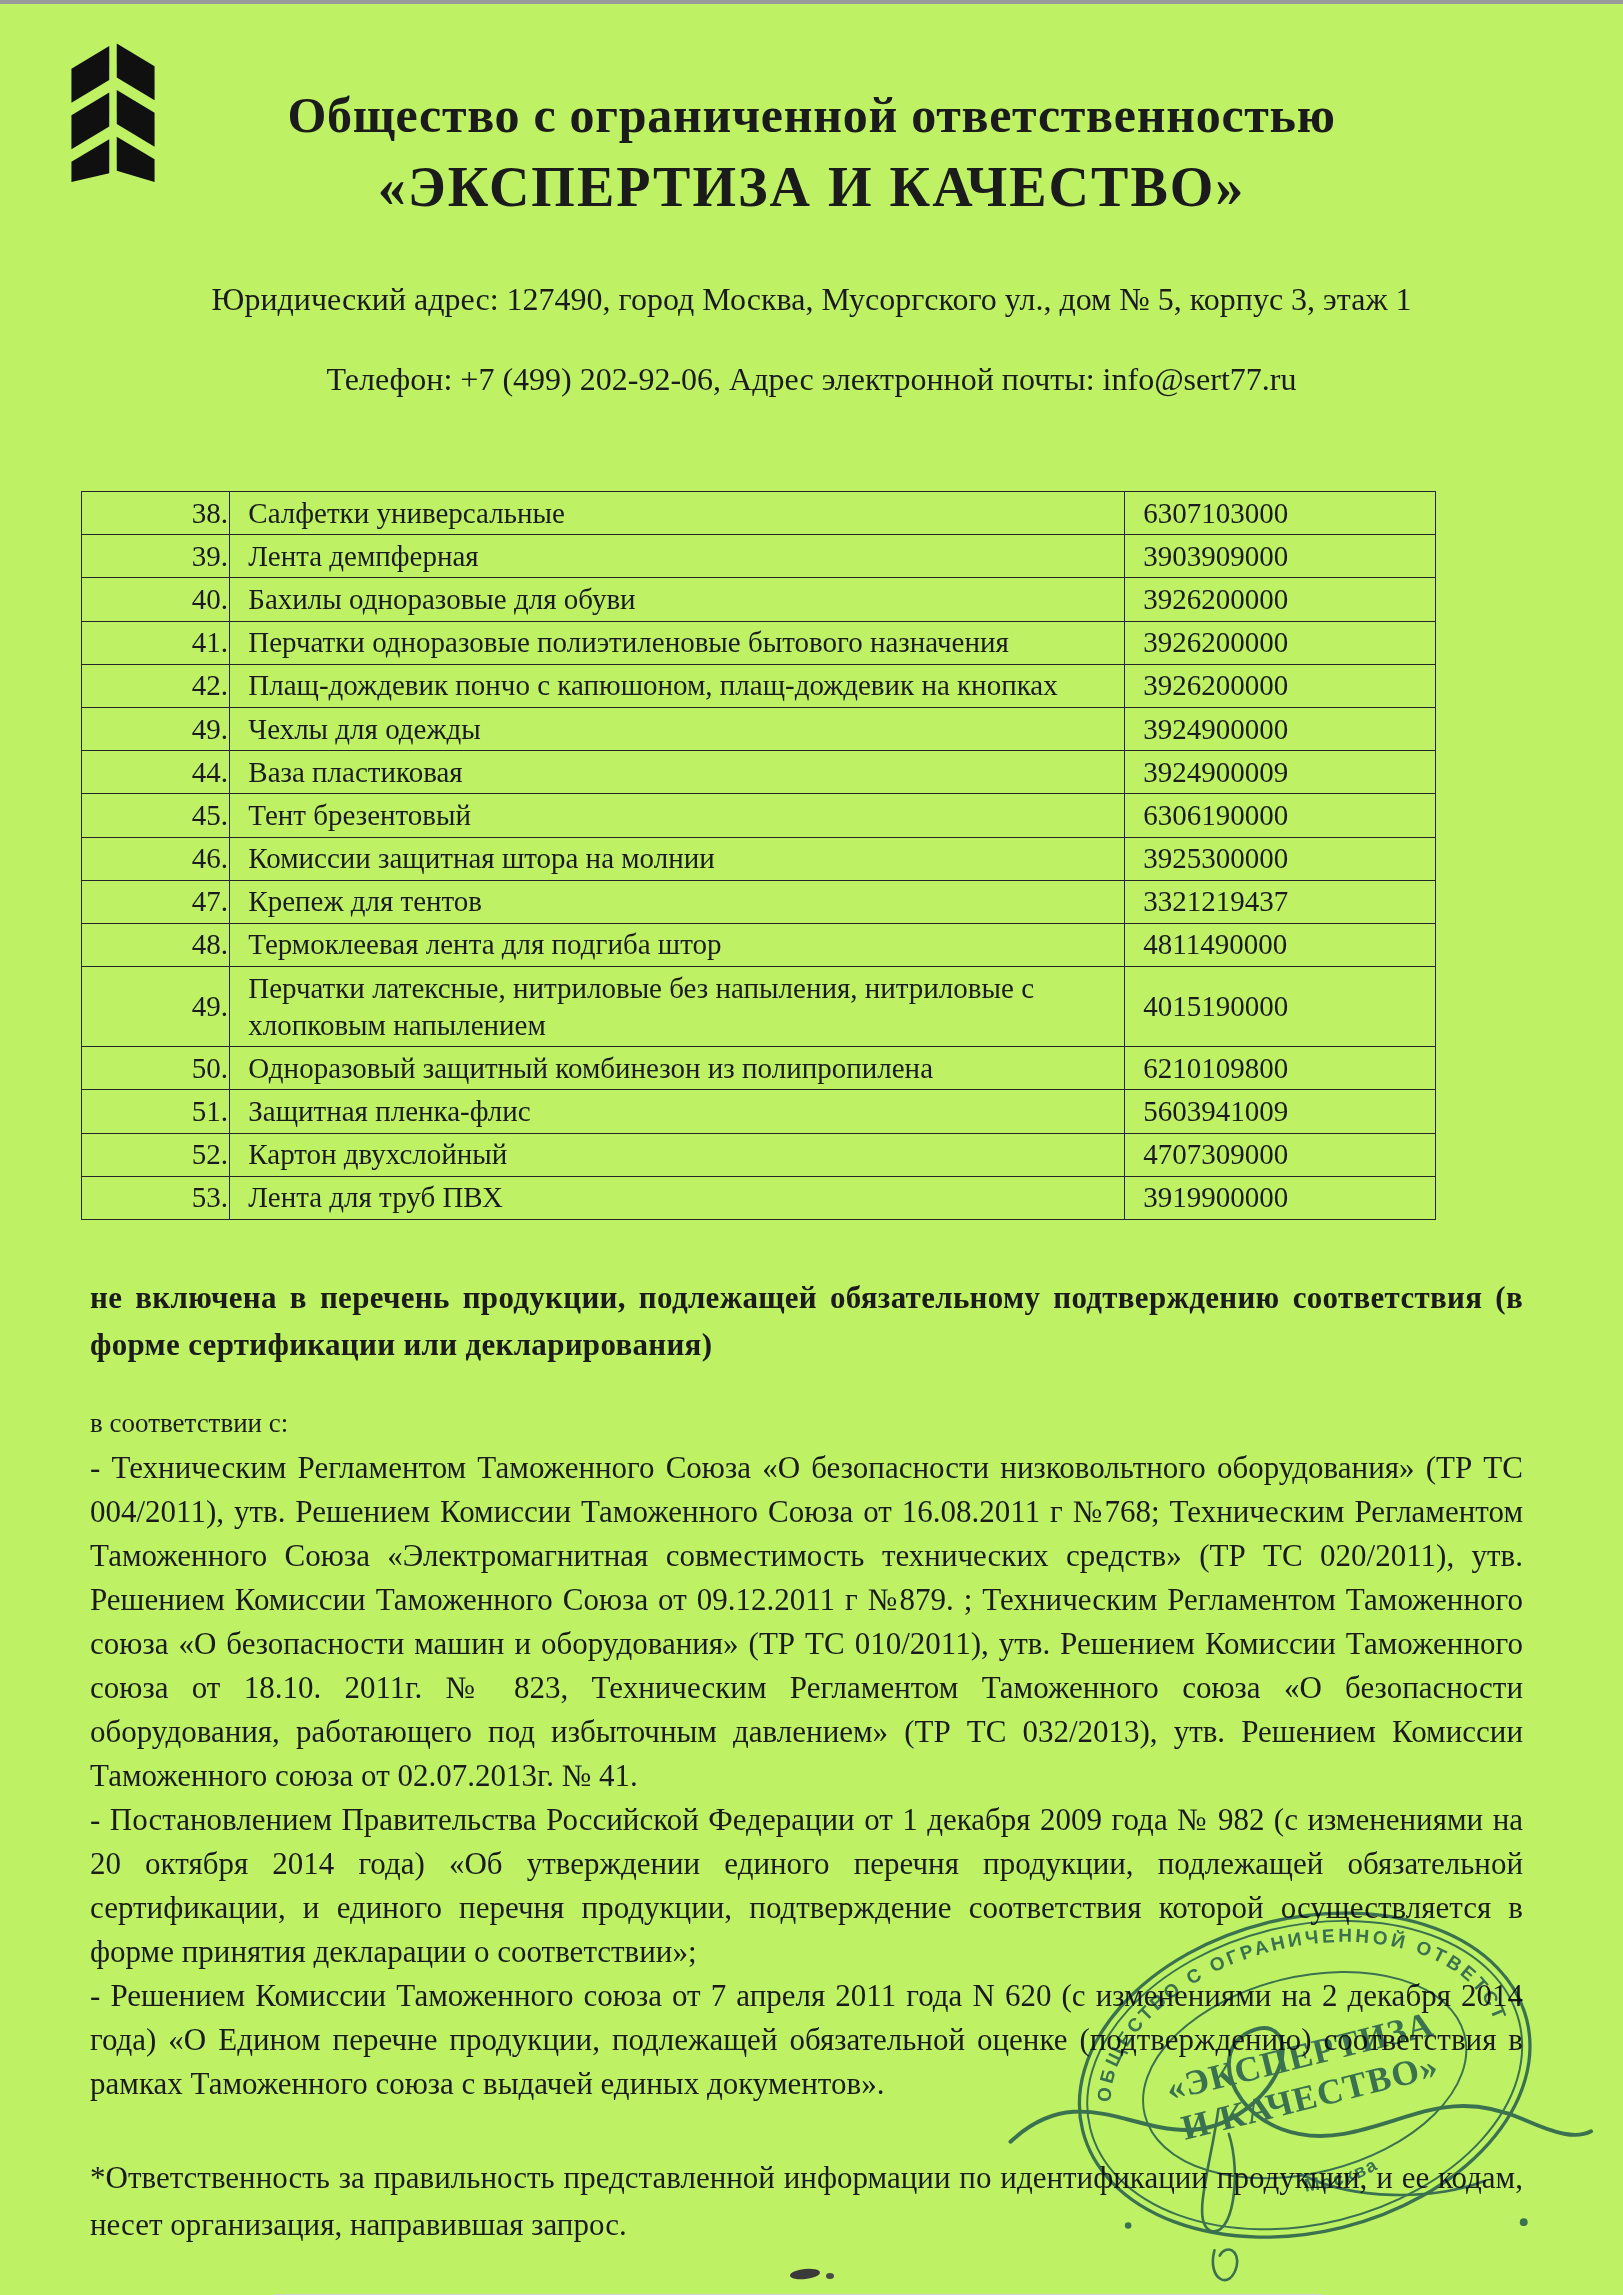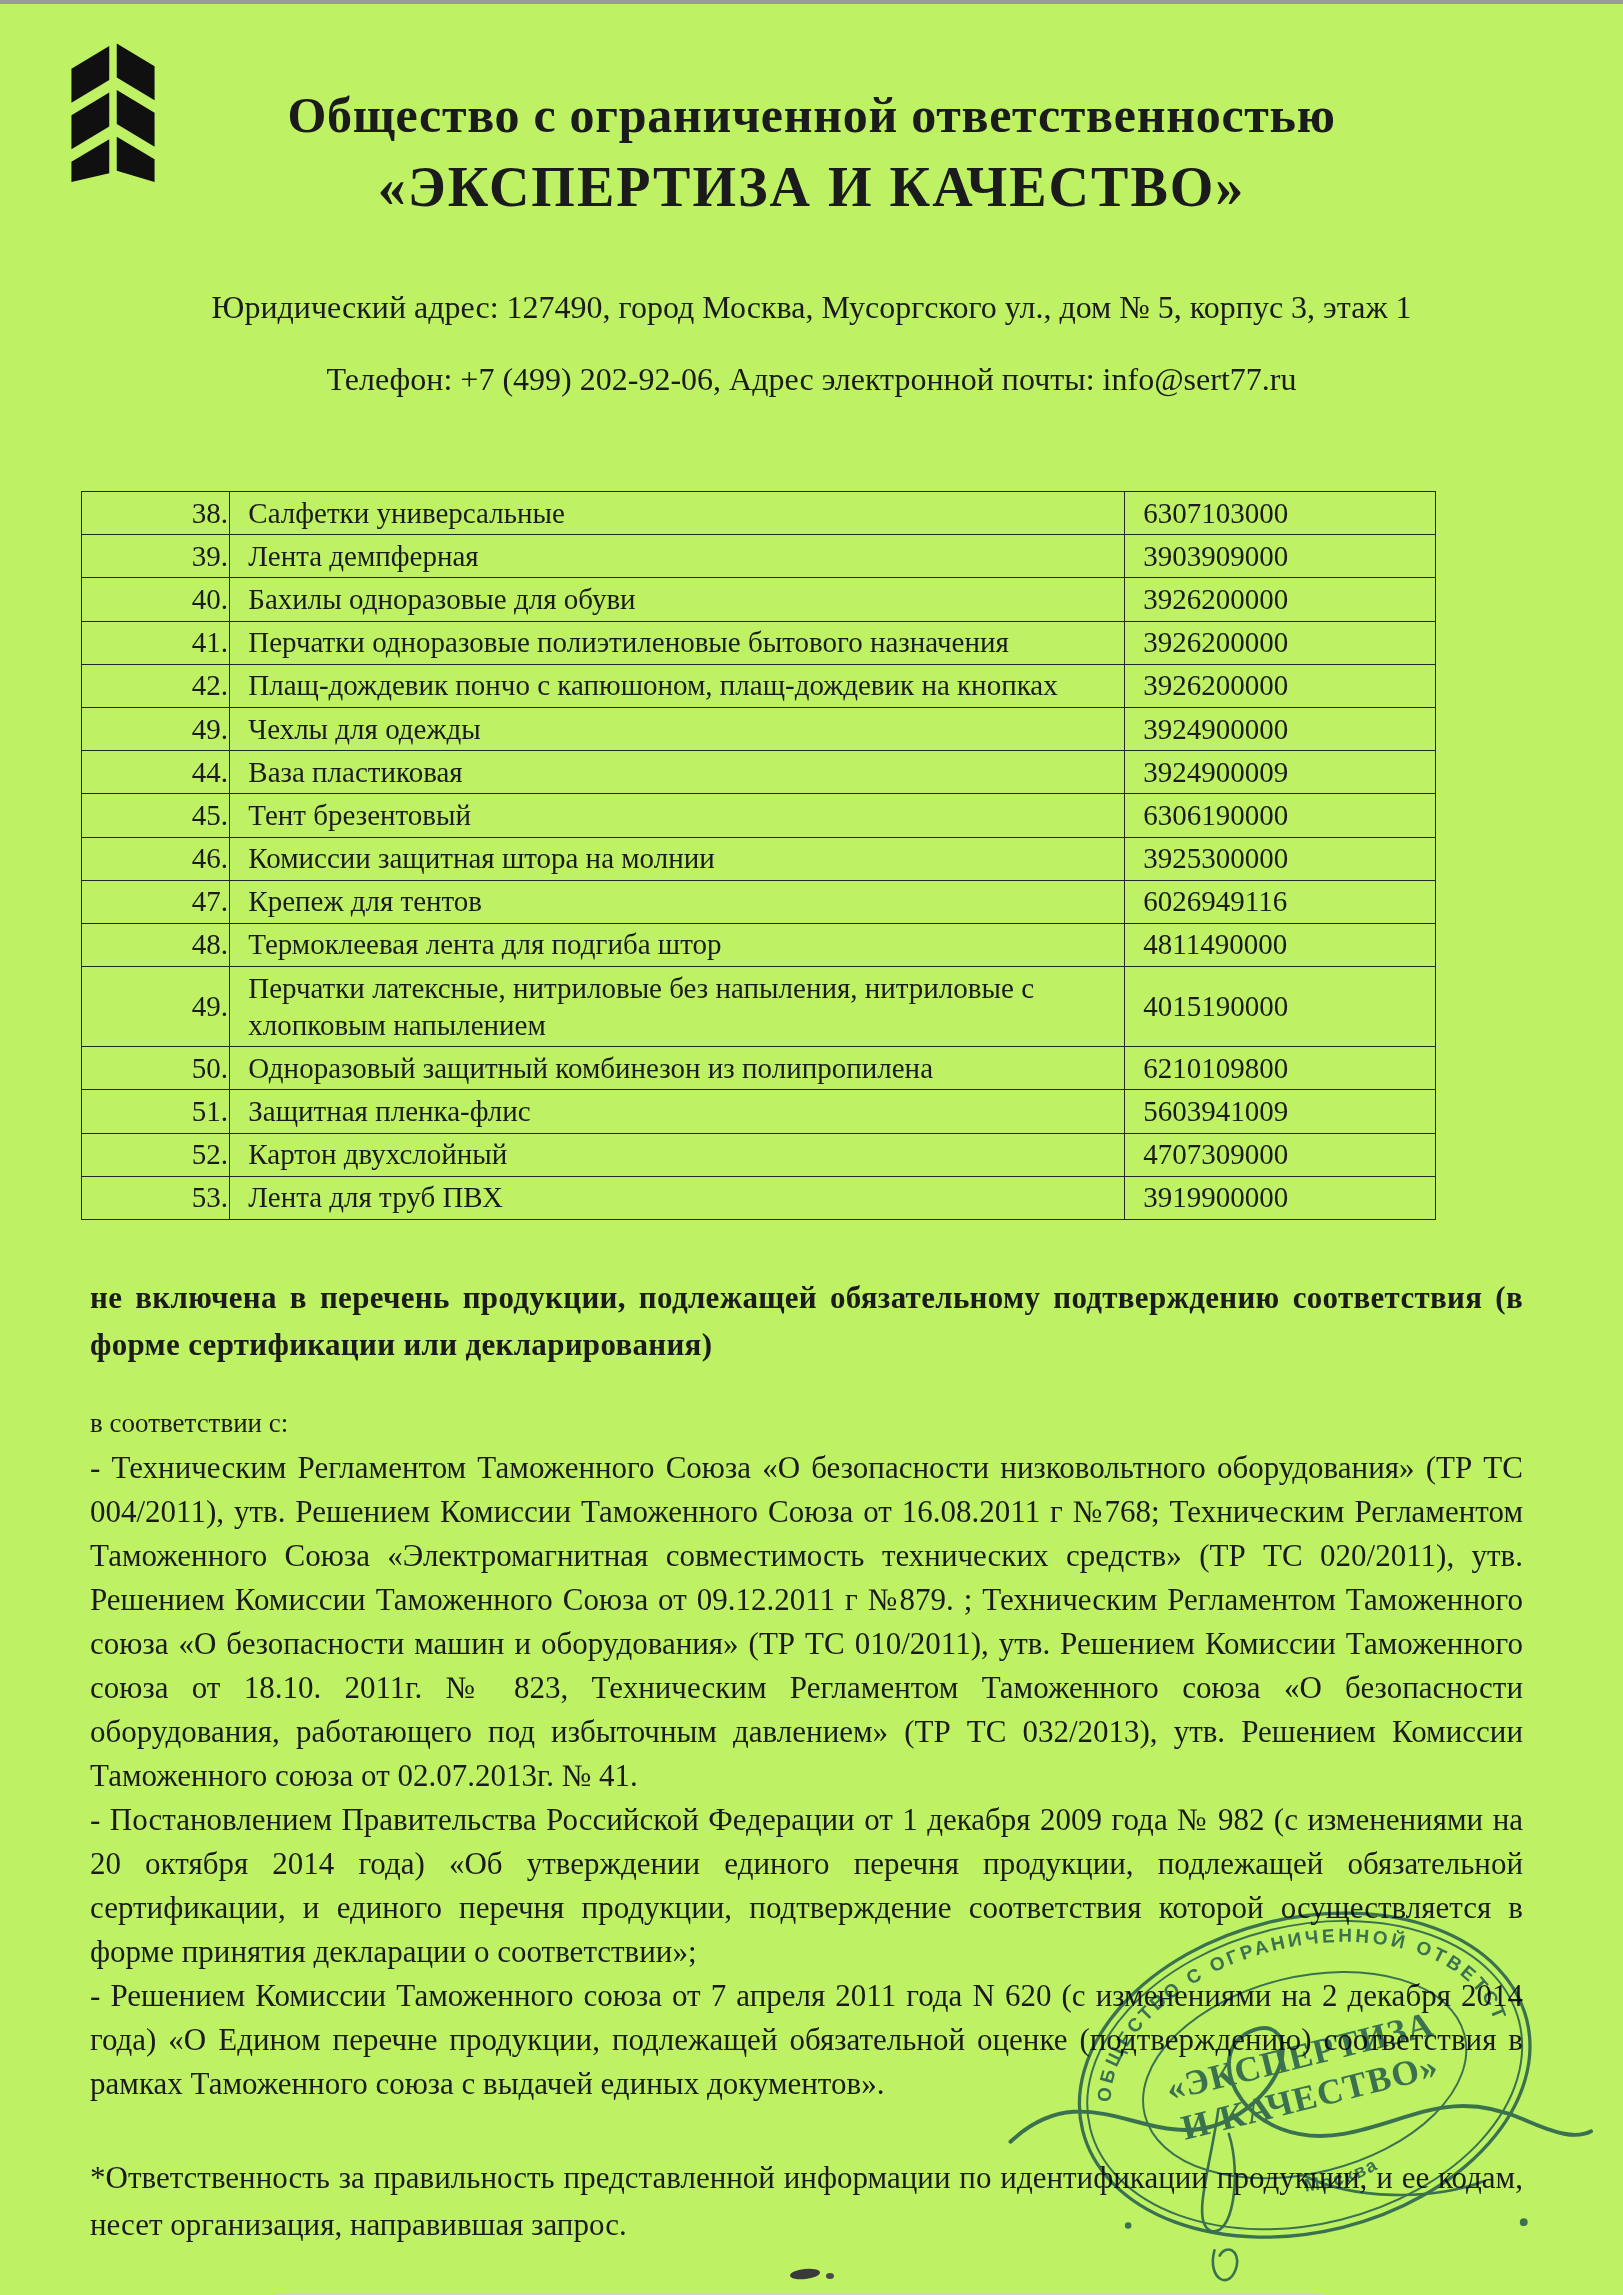--- a/index.html
+++ b/index.html
@@ -17,21 +17,21 @@
 
   
   .logo { position:absolute; left:58px; top:37px; width:110px; height:141px; }
   .logo svg { width:100%; height:100%; }
   .logo polygon { fill:#101010; }
 
   .title-block { position:absolute; left:0; top:84px; width:1623px; text-align:center; }
   .org-type { font-size:50px; font-weight:bold; letter-spacing:0.7px; line-height:1.1; }
   .org-name { font-size:56px; font-weight:bold; letter-spacing:2px; margin-top:14.4px; line-height:1.1; }
 
-  .address  { position:absolute; left:0; top:285px; width:1623px; text-align:center; font-size:32px; }
+  .address  { position:absolute; left:0; top:277px; width:1623px; text-align:center; font-size:32px; }
   .contacts { position:absolute; left:0; top:357px; width:1623px; text-align:center; font-size:32px; }
 
   
   table.products {
     position:absolute; left:81px; top:487px; width:1354px;
     border-collapse:collapse; table-layout:fixed;
   }
   table.products td {
     border:1.3px solid #262626;
     font-size:29px;
@@ -158,21 +158,21 @@
 
     <tr>
       <td class="col-num">46.</td>
       <td class="col-name">Комиссии защитная штора на молнии</td>
       <td class="col-code">3925300000</td>
     </tr>
 
     <tr>
       <td class="col-num">47.</td>
       <td class="col-name">Крепеж для тентов</td>
-      <td class="col-code">6026949116</td>
+      <td class="col-code">3321219437</td>
     </tr>
 
     <tr>
       <td class="col-num">48.</td>
       <td class="col-name">Термоклеевая лента для подгиба штор</td>
       <td class="col-code">4811490000</td>
     </tr>
 
     <tr>
       <td class="col-num">49.</td>

